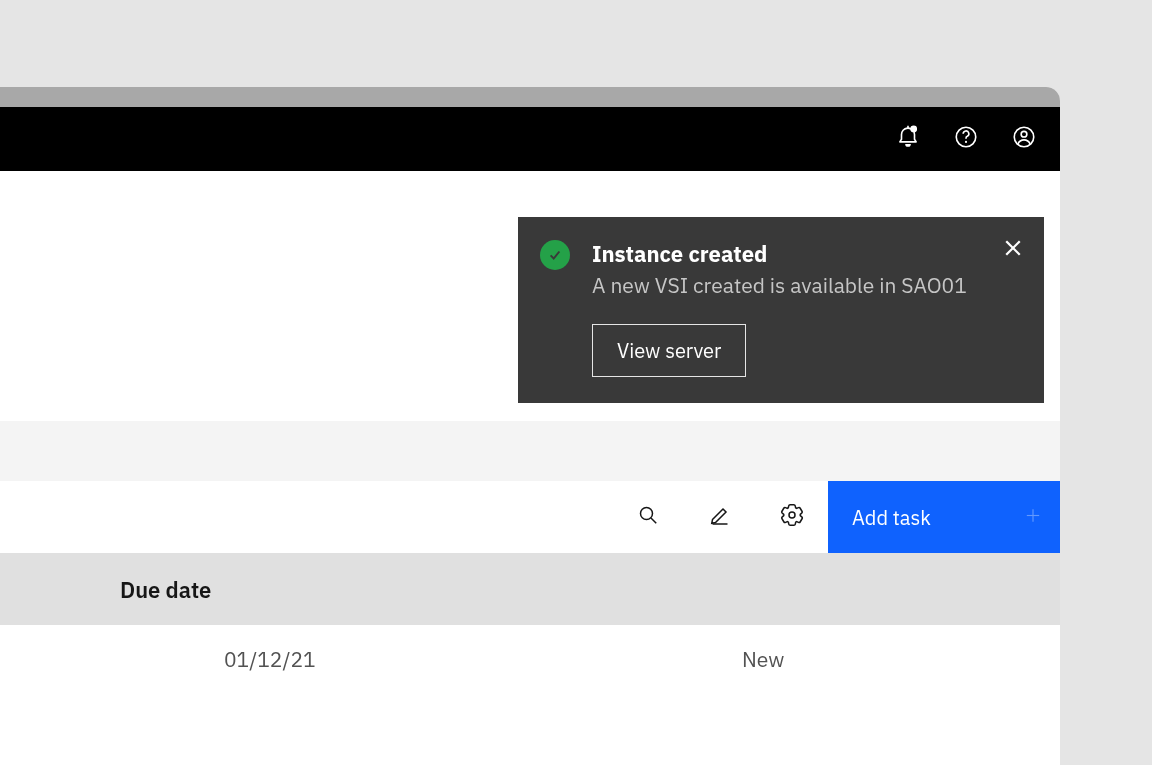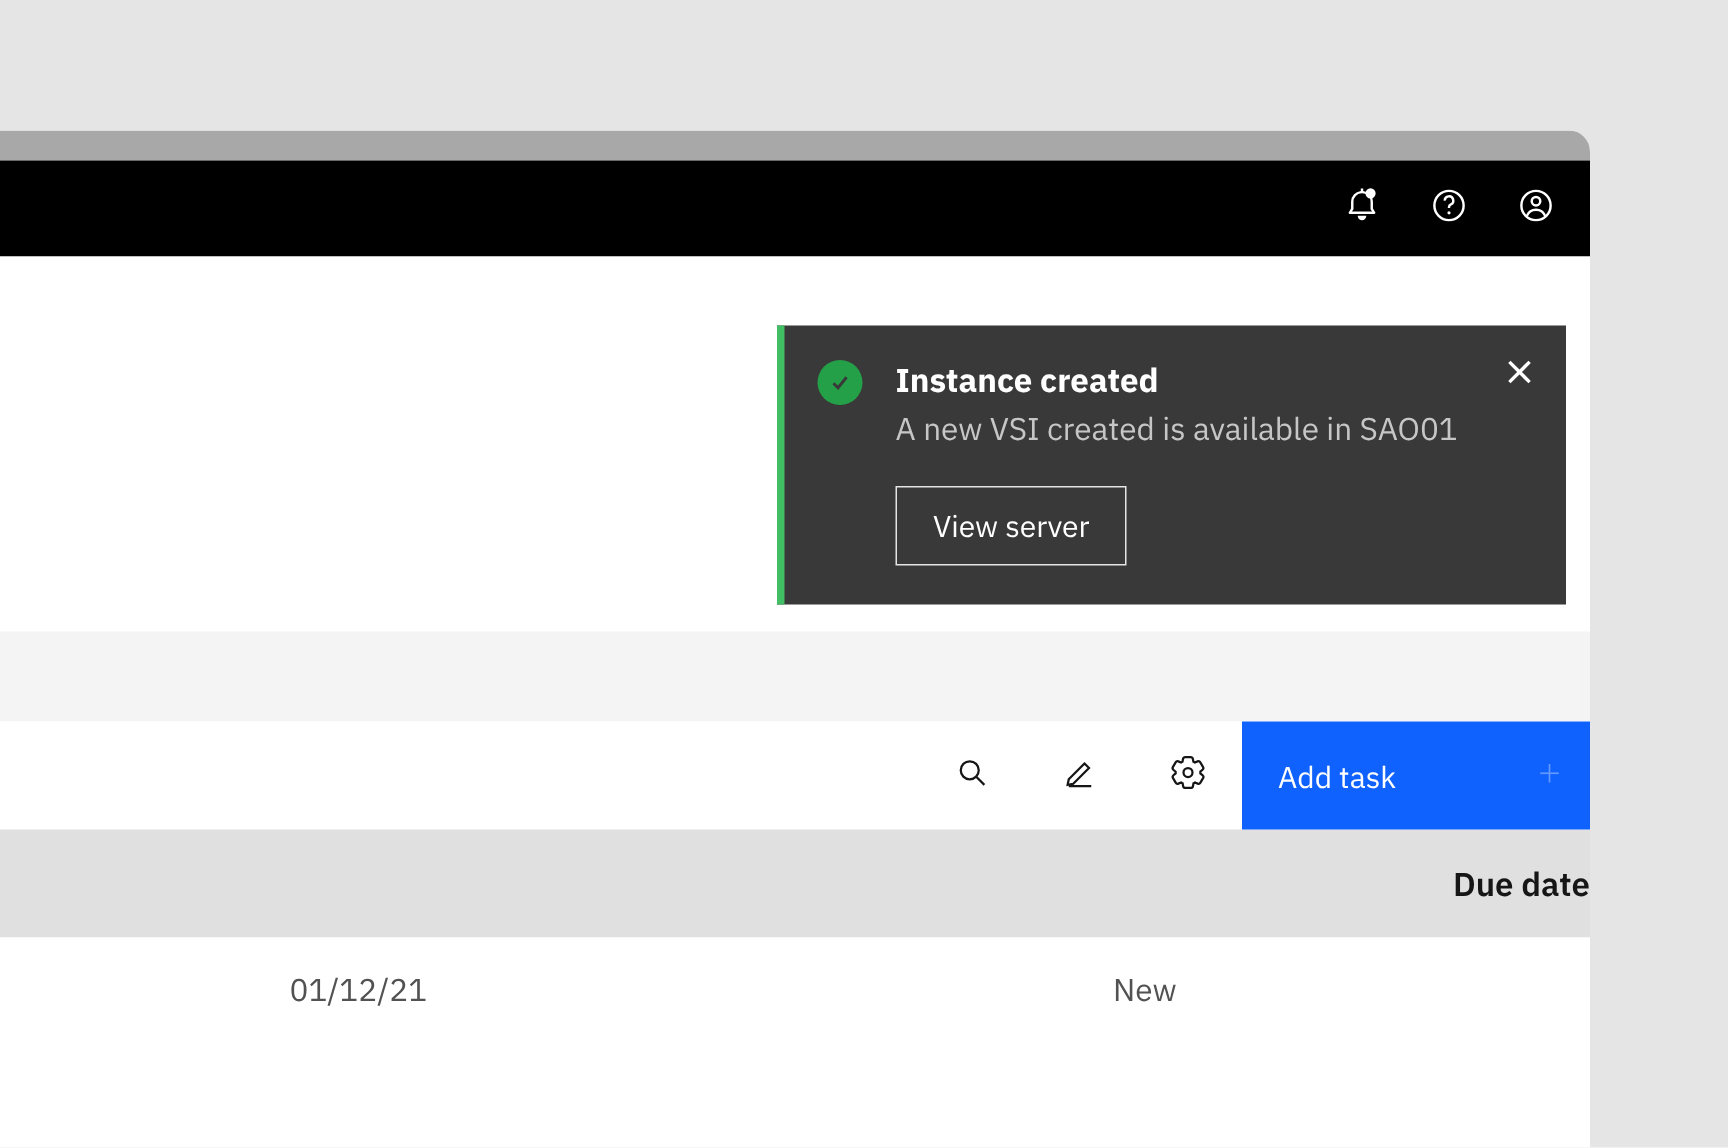--- a/index.html
+++ b/index.html
@@ -126,35 +126,35 @@
       align-items: center;
     }
 
     .table-header-cell {
       font-size: 22px;
       font-weight: 600;
       color: #161616;
     }
 
     .table-header .col-due-date {
-      padding-left: 93px;
+      padding-left: 120px;
       flex: 1;
-      text-align: right;
     }
 
     .table-header .col-status {
       padding-left: 0;
       width: 318px;
     }
 
     .table-row {
       height: 68px;
       background: #ffffff;
       display: flex;
       align-items: center;
+      margin-left: 31px;
     }
 
     .table-cell {
       font-size: 21px;
       color: #525252;
     }
 
     .table-row .col-due-date {
       padding-left: 193px;
       flex: 1;
@@ -166,20 +166,21 @@
     }
 
     .notification {
       position: absolute;
       top: 217px;
       left: 518px;
       width: 526px;
       background: #393939;
       display: flex;
       z-index: 100;
+      flex-direction: column;
     }
 
     .notification-accent {
       width: 5px;
       background: #42be65;
       flex-shrink: 0;
     }
 
     .notification-content {
       flex: 1;

